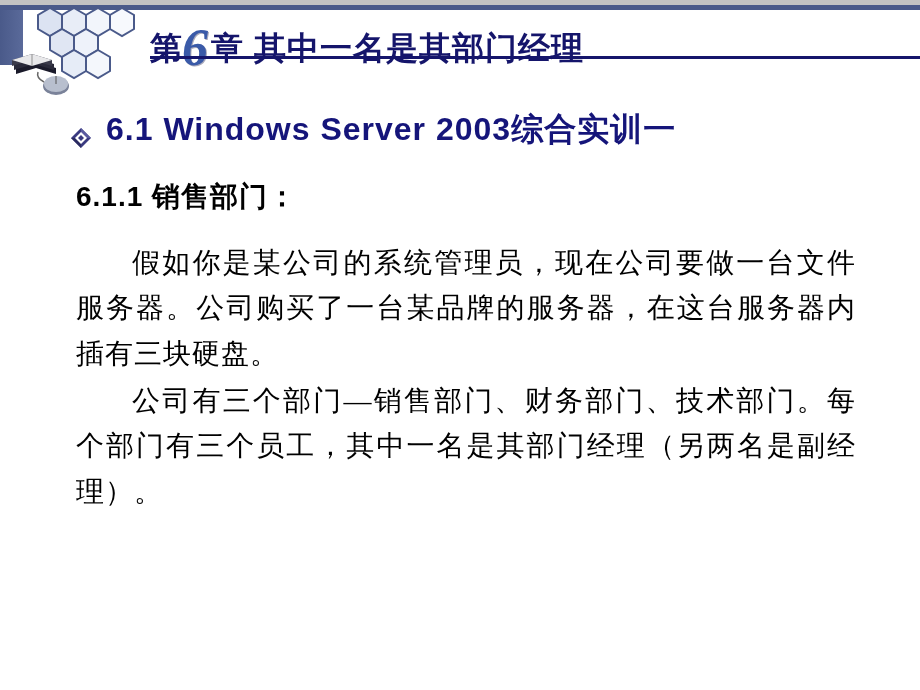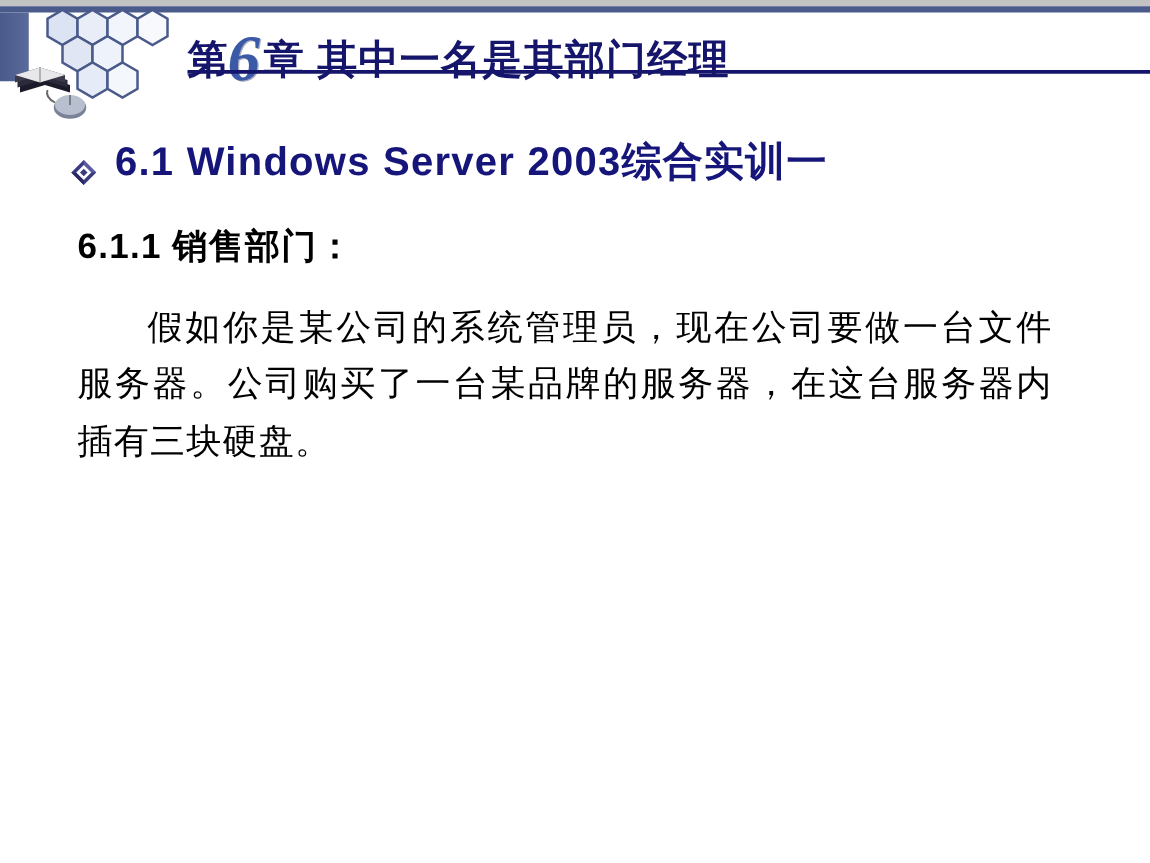--- a/index.html
+++ b/index.html
@@ -93,21 +93,21 @@
     .mouse-icon {
       position: absolute;
       left: 34px;
       top: 70px;
       width: 38px;
       height: 28px;
     }
     .content {
       position: absolute;
       top: 108px;
-      left: 56px;
+      left: 70px;
       width: 790px;
     }
     .section-title {
       color: #15157a;
       font-family: Arial, "SimHei", sans-serif;
       font-size: 32px;
       font-weight: bold;
       letter-spacing: 1px;
       margin-bottom: 26px;
       display: flex;
@@ -203,13 +203,14 @@
         <polygon points="11,5 17,11 11,17 5,11" fill="#fff"></polygon>
         <polygon points="11,8 14,11 11,14 8,11" fill="#3a3a80"></polygon>
       </svg>
     </span>
     <span>6.1  Windows Server 2003综合实训一</span>
   </div>
 
   <div class="subsection-title">6.1.1 销售部门：</div>
 
   <p class="body-para">假如你是某公司的系统管理员，现在公司要做一台文件服务器。公司购买了一台某品牌的服务器，在这台服务器内插有三块硬盘。</p>
+  <p class="body-para">公司有三个部门—销售部门、财务部门、技术部门。每个部门有三个员工，其中一名是其部门经理（另两名是副经理）。</p>
 </div>
 
 </body></html>

